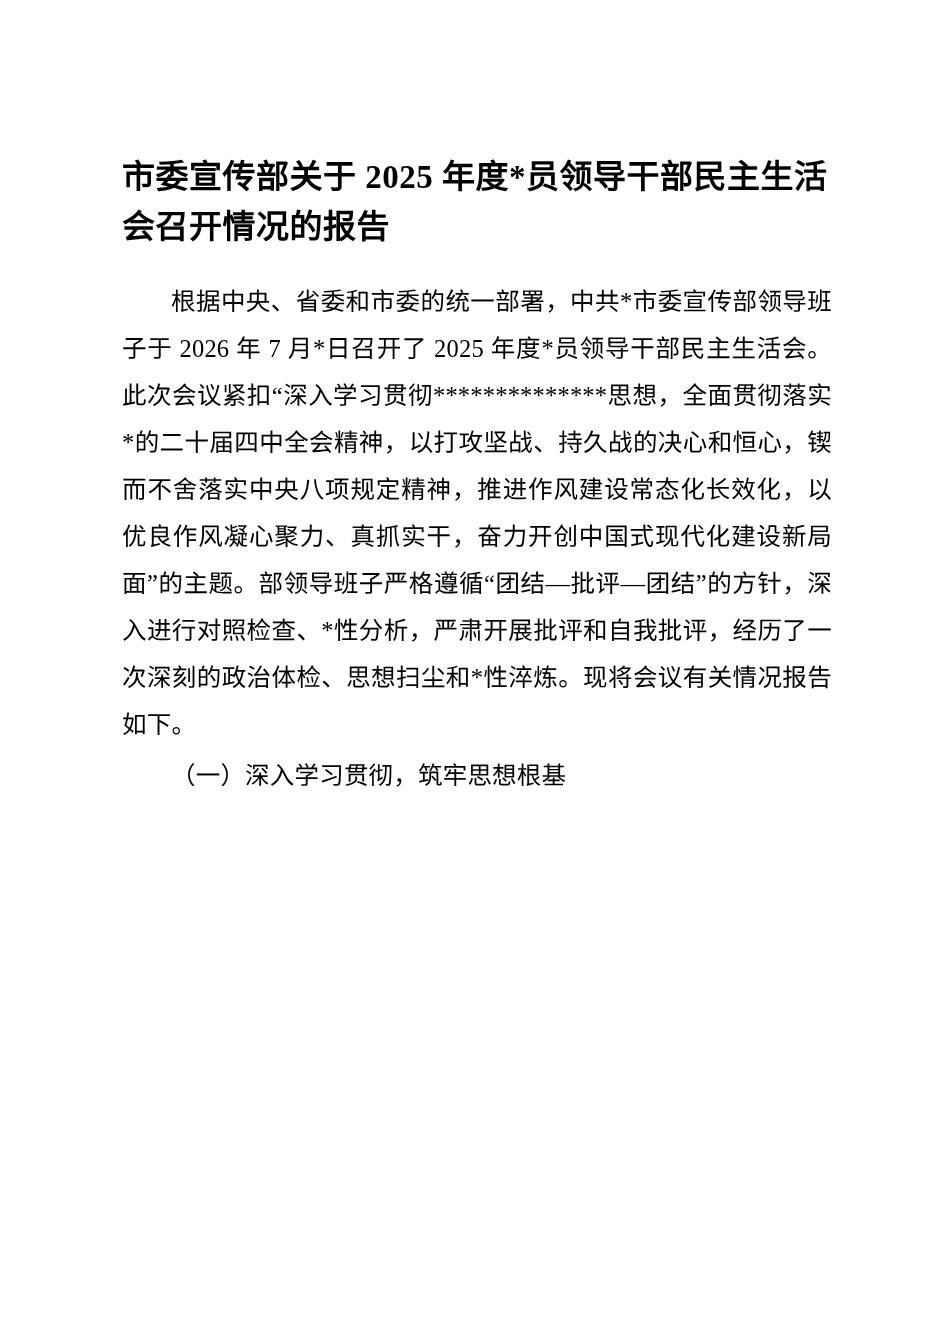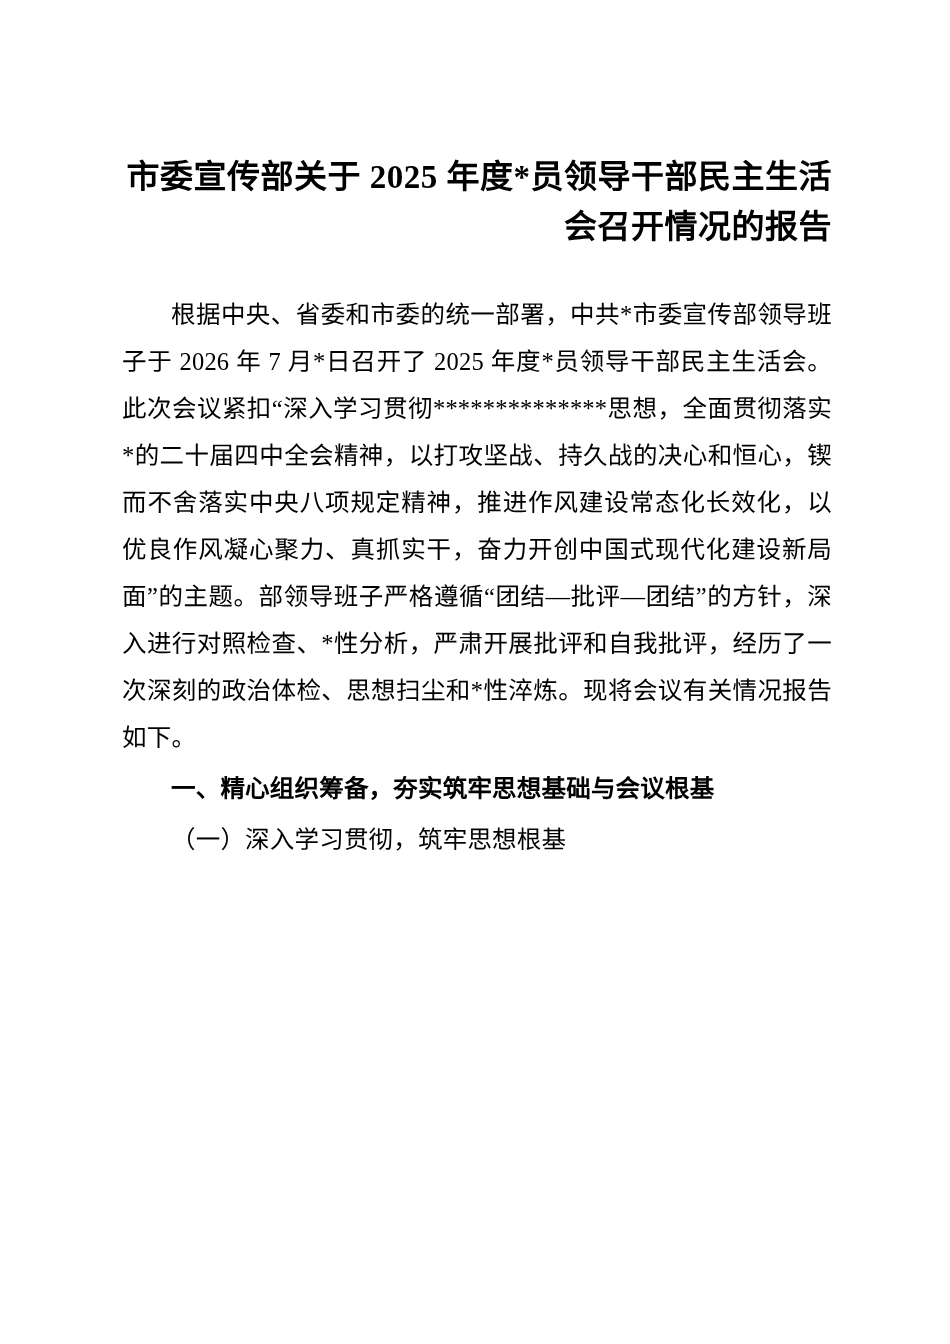--- a/index.html
+++ b/index.html
@@ -20,23 +20,23 @@
     height: 1344px;
     box-sizing: border-box;
     padding: 152px 118px 40px 122px;
     background: #ffffff;
   }
   .doc-title {
     font-family: "Liberation Serif", "DejaVu Serif", serif;
     font-weight: bold;
     font-size: 33px;
     line-height: 50px;
-    text-align: right;
+    text-align: left;
     letter-spacing: 0.5px;
-    margin: 0 0 39px 0;
+    margin: 0 0 26px 0;
     color: #000;
   }
   .para {
     font-size: 24.5px;
     line-height: 47px;
     text-align: justify;
     text-justify: inter-ideograph;
     text-indent: 2em;
     margin: 0 0 2px 0;
     letter-spacing: 0.2px;
@@ -60,19 +60,18 @@
 </style>
 </head>
 <body>
 
 <div class="page">
 
   <h1 class="doc-title">市委宣传部关于 2025 年度*员领导干部民主生活会召开情况的报告</h1>
 
   <p class="para">根据中央、省委和市委的统一部署，中共*市委宣传部领导班子于 2026 年 7 月*日召开了 2025 年度*员领导干部民主生活会。此次会议紧扣“深入学习贯彻**************思想，全面贯彻落实*的二十届四中全会精神，以打攻坚战、持久战的决心和恒心，锲而不舍落实中央八项规定精神，推进作风建设常态化长效化，以优良作风凝心聚力、真抓实干，奋力开创中国式现代化建设新局面”的主题。部领导班子严格遵循“团结—批评—团结”的方针，深入进行对照检查、*性分析，严肃开展批评和自我批评，经历了一次深刻的政治体检、思想扫尘和*性淬炼。现将会议有关情况报告如下。</p>
 
-  <p class="heading-1">一、精心组织筹备，夯实筑牢思想基础与会议根基</p>
 
 
   <p class="heading-2">（一）深入学习贯彻，筑牢思想根基</p>
 
 
 </div>
 
 </body></html>

